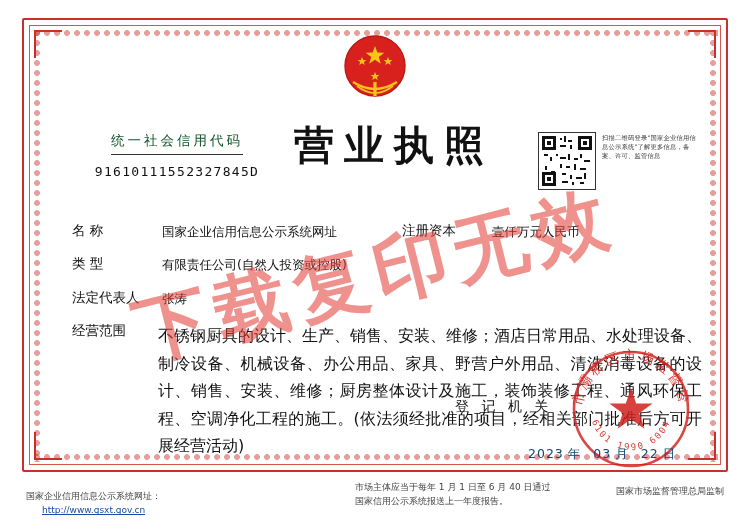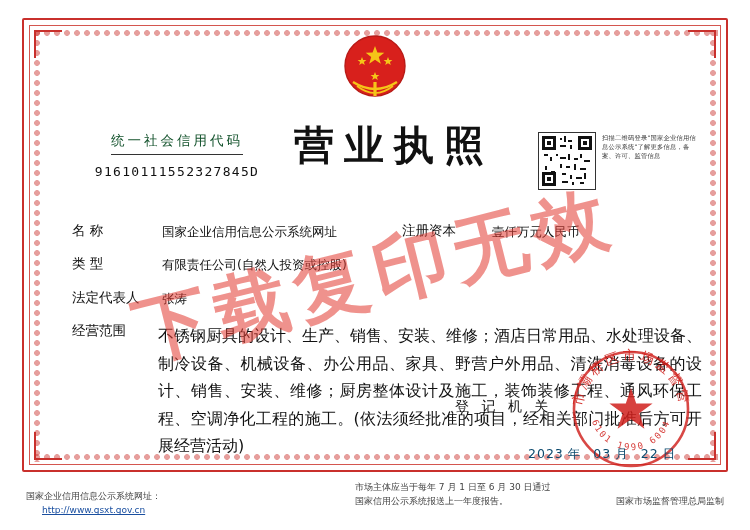--- a/index.html
+++ b/index.html
@@ -142,21 +142,21 @@
   }
 
   
   .footer{
     position:absolute;left:0;right:0;bottom:6px;height:46px;
     font-size:9px;color:#444;
   }
   .footer .fl{position:absolute;left:26px;top:11px;line-height:1.6;}
   .footer .fl a{color:#1a4fa0;}
   .footer .fc{position:absolute;left:355px;top:2px;line-height:1.6;}
-  .footer .fr{position:absolute;right:26px;top:16px;line-height:1.6;text-align:left;margin-left:23px;}
+  .footer .fr{position:absolute;right:26px;top:6px;line-height:1.6;text-align:left;margin-left:23px;}
 </style>
 </head>
 <body>
 
 <div class="page">
 
   <div class="frame">
     <div class="frame-inner"></div>
     <div class="scallop top"></div>
     <div class="scallop bottom"></div>
@@ -293,21 +293,21 @@
   </div>
 
   <div class="watermark">下载复印无效</div>
 
   <div class="footer">
     <div class="fl">
       <div>国家企业信用信息公示系统网址：</div>
       <div style="padding-left:16px;"><a href="#">http://www.gsxt.gov.cn</a></div>
     </div>
     <div class="fc">
-      <div>市场主体应当于每年 7 月 1 日至 6 月 30 日通过</div>
+      <div>市场主体应当于每年 1 月 1 日至 6 月 40 日通过</div>
       <div>国家信用公示系统报送上一年度报告。</div>
     </div>
     <div class="fr">
       <div>国家市场监督管理总局监制</div>
     </div>
   </div>
 
 </div>
 
 </body></html>

